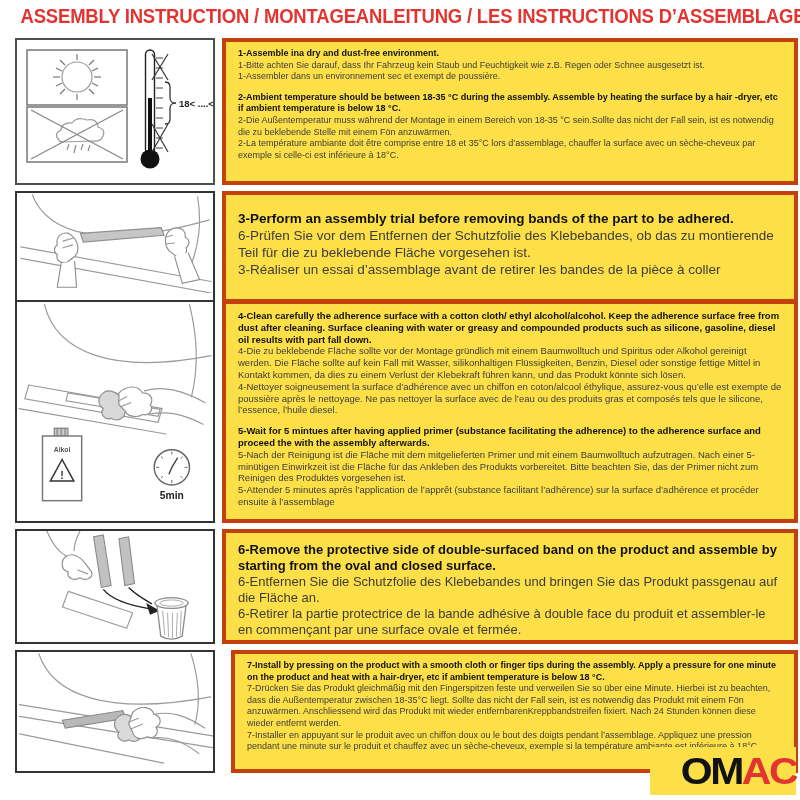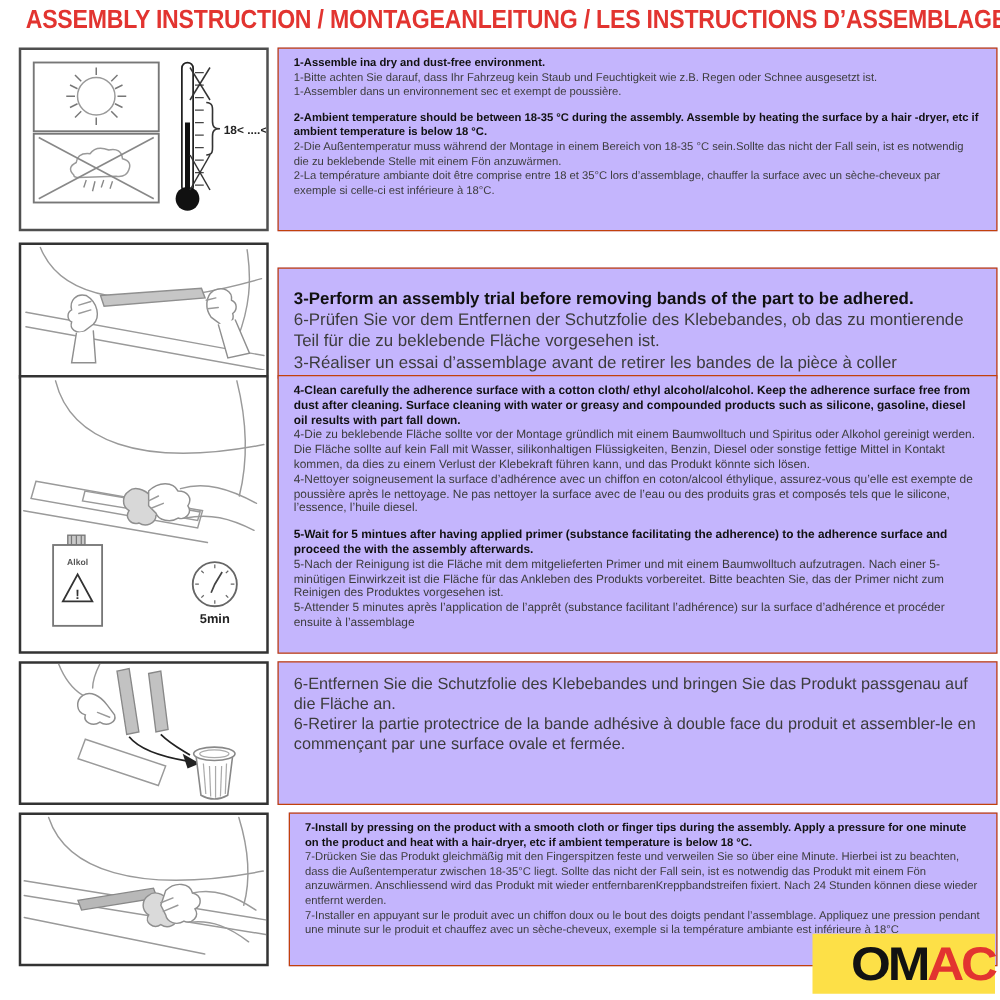--- a/index.html
+++ b/index.html
@@ -5,21 +5,21 @@
   html,body{margin:0;padding:0;background:#fff;}
   .page{position:relative;width:800px;height:800px;background:#fff;
         font-family:"Liberation Sans",sans-serif;overflow:hidden;padding-left:25px;}
   .title{position:absolute;top:4px;left:50%;transform:translateX(-50%) scaleX(.88);
          transform-origin:center;white-space:nowrap;font-size:21px;font-weight:bold;
          letter-spacing:-.2px;color:#e23430;margin:0;}
   .row{position:absolute;left:15px;width:783px;display:flex;gap:7px;box-sizing:border-box;}
   .illus{width:200px;flex:0 0 200px;background:#fff;border:2px solid #333;
          box-sizing:border-box;position:relative;overflow:hidden;}
   .illus.env{border-color:#4f4f4f;}
-  .txt{flex:1;background:#c4b5fd;border:1px solid #c2410c;box-sizing:border-box;
+  .txt{flex:1;background:#fde047;border:4px solid #c2410c;box-sizing:border-box;
        color:#3c3c3c;overflow:hidden;}
   .txt p{margin:0;}
   .txt .en{font-weight:bold;color:#111;}
   .sec + .sec{margin-top:9px;}
   .small{font-size:9px;line-height:11.6px;padding:6px 12px 4px 12px;}
   .smallish{font-size:9.5px;line-height:11.8px;padding:6px 12px 4px 12px;}
   .big{font-size:13.5px;line-height:17px;padding:15px 12px 4px 12px;}
   .med{font-size:13px;line-height:16px;padding:9px 12px 4px 12px;}
   .sk{stroke:#9a9a9a;fill:none;stroke-width:1.2;stroke-linecap:round;}
   .logo{position:absolute;left:650px;top:747px;width:146px;height:48px;background:#fde047;
@@ -104,21 +104,21 @@
         <p>1-Assembler dans un environnement sec et exempt de poussière.</p>
       </div>
       <div class="sec">
         <p class="en">2-Ambient temperature should be between 18-35 °C  during the assembly. Assemble by heating the surface by a hair -dryer, etc if ambient temperature is below 18 °C.</p>
         <p>2-Die Außentemperatur muss während der Montage in einem Bereich von 18-35 °C  sein.Sollte das nicht der Fall sein, ist es notwendig die zu beklebende Stelle mit einem Fön anzuwärmen.</p>
         <p>2-La température ambiante doit être comprise entre 18 et 35°C lors d’assemblage, chauffer la surface avec un sèche-cheveux par exemple si celle-ci est inférieure à 18°C.</p>
       </div>
     </div>
   </section>
 
-  <section class="row" style="top:191px;height:112px;align-items:flex-end;">
+  <section class="row" style="top:191px;height:112px;">
     <div class="illus">
       <svg width="196" height="100" viewBox="0 0 200 104">
         <path class="sk" d="M14,2 C30,42 86,60 198,28"></path>
         <path class="sk" d="M186,4 C190,30 188,52 178,78"></path>
         <path class="sk" d="M2,56 L200,92"></path>
         <path class="sk" d="M2,68 L200,104"></path>
         <polygon points="64,42 148,36 151,44 67,51" fill="#c6c6c6" stroke="#8f8f8f" stroke-width="1.2"></polygon>
         <g>
           <path d="M52,42 C44,40 38,46 40,54 C36,56 36,62 40,64 C38,70 44,74 50,72 L58,66 C64,60 62,48 52,42 Z" fill="#fff" stroke="#8f8f8f" stroke-width="1.2"></path>
           <path d="M44,73 L40,98 L60,98 L58,71" fill="#fff" stroke="#8f8f8f" stroke-width="1.2"></path>
@@ -219,20 +219,21 @@
               <line x1="164" y1="84" x2="163" y2="109"></line>
             <line x1="168" y1="82" x2="167" y2="107"></line>
           </g>
           <ellipse cx="158" cy="74" rx="17" ry="5.5" fill="#fff" stroke="#888" stroke-width="1.3"></ellipse>
           <ellipse cx="158" cy="74" rx="12" ry="3.2" fill="none" stroke="#aaa" stroke-width="1"></ellipse>
         </g>
       </svg>
     </div>
     <div class="txt med">
       <div class="sec">
+        <p class="en">6-Remove the protective side of double-surfaced band on the product and assemble by starting from the oval and closed surface.</p>
         <p>6-Entfernen Sie die Schutzfolie des Klebebandes und bringen Sie das Produkt passgenau auf die Fläche an.</p>
         <p>6-Retirer la partie protectrice de la bande adhésive à double face du produit et assembler-le en commençant par une surface ovale et fermée.</p>
       </div>
     </div>
   </section>
 
   <section class="row" style="top:650px;height:123px;gap:16px;">
     <div class="illus">
       <svg width="196" height="119" viewBox="0 0 200 122">
         <path class="sk" d="M22,2 C36,44 92,66 198,46"></path>

